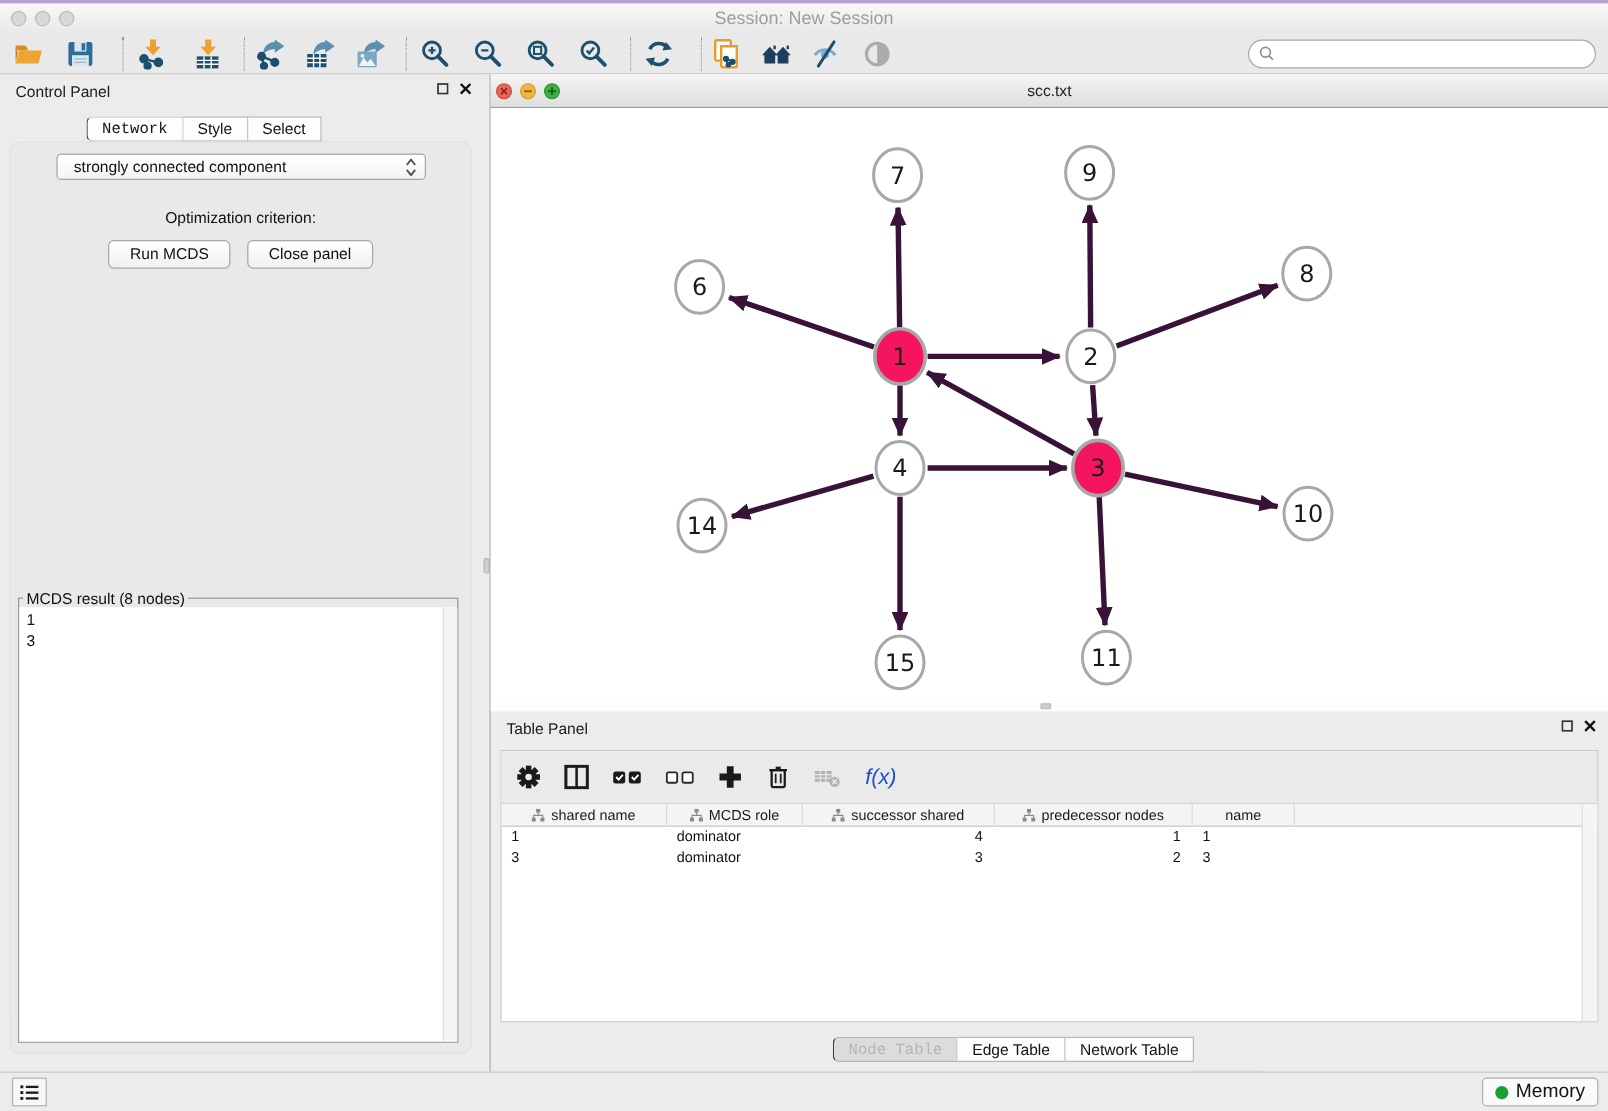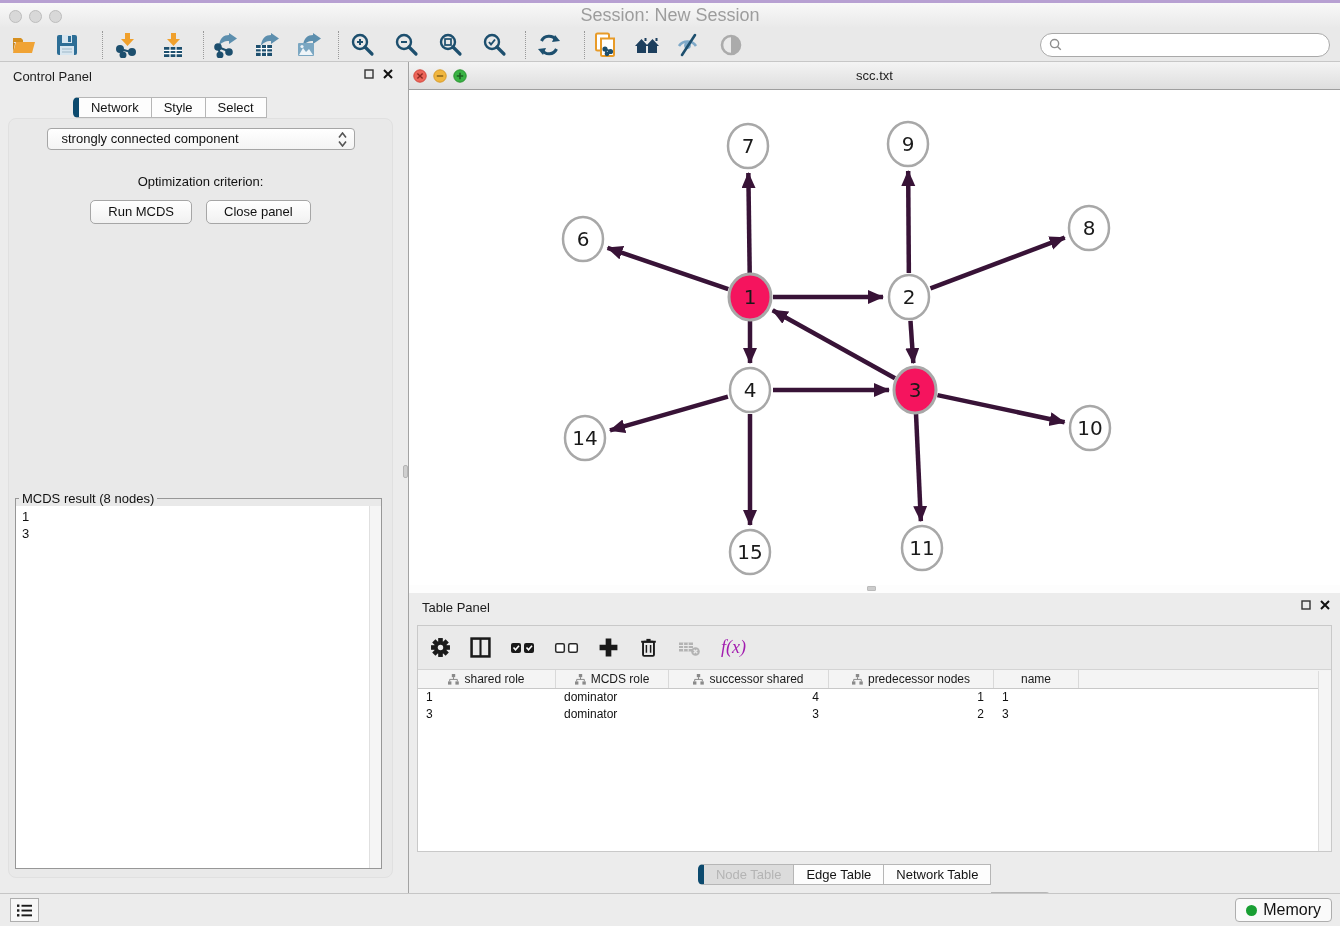--- a/index.html
+++ b/index.html
@@ -7,42 +7,42 @@
     font-family:"Liberation Sans", sans-serif; background:#ececec; position:relative; }
   .abs { position:absolute; }
 
   
   #top-strip { top:0; left:0; right:0; height:3px; background:#b7a0d2; }
   #titlebar { top:3px; left:0; right:0; height:25px;
     background:linear-gradient(#f8f8f8,#e9e9e9); }
   #titlebar .light { width:13px; height:13px; border-radius:50%;
     background:#d8d8d8; border:1px solid #bdbdbd; display:inline-block; margin-right:7px; }
   #titlebar .lights { position:absolute; left:9px; top:6px; }
-  #win-title { width:100%; text-align:center; line-height:25px; font-size:18px; color:#9d9d9d; }
+  #win-title { width:100%; text-align:center; line-height:25px; font-size:15px; color:#9d9d9d; }
 
   
   #main-toolbar { top:28px; left:0; right:0; height:34px; background:#e9e9e9;
     border-bottom:1px solid #c7c7c7; display:flex; align-items:center; }
   .tbi { width:26px; height:26px; flex:0 0 auto; cursor:default; }
   .tbsep { height:28px; border-left:1px dotted #999; width:0; flex:0 0 auto; }
   #search-box { margin-left:auto; margin-right:10px; width:290px; height:24px;
     background:#fff; border:1px solid #a9a9a9; border-radius:13px;
     display:flex; align-items:center; padding-left:8px; }
   #search-box input { border:none; outline:none; flex:1; font-size:13px; background:transparent; }
 
   
   #control-panel { top:62px; left:0; width:403px; height:831px; background:#ececec; }
   .panel-head { height:30px; position:relative; }
   .panel-head .ph-title { position:absolute; left:13px; top:7px; font-size:13px; color:#1c1c1c; }
   .ph-btns { position:absolute; right:10px; top:7px; display:flex; gap:9px; align-items:center; }
 
   .seg { display:inline-flex; }
   .seg .tab { height:21px; line-height:19px; padding:0 12px; background:#fdfdfd;
     border:1px solid #b6b6b6; border-left:none; font-size:13px; color:#141414; cursor:default; }
-  .seg .tab:first-child { border-left:6px solid #0c4a6e; border-radius:5px 0 0 5px; }
+  .seg .tab:first-child { border-left:1px solid #0c4a6e; border-radius:5px 0 0 5px;font-family:Liberation Mono, monospace; }
   .seg .tab:last-child { border-radius:0 5px 5px 0;margin-top:28px; }
   .seg .tab.selected { background:#dcdcdc; color:#b4b4b4; }
   #control-tabs-row { position:absolute; top:35px; left:0; width:100%; text-align:center; }
 
   #mcds-content { position:absolute; top:56px; left:8px; right:10px; bottom:15px;
     background:#e9e9e9; border:1px solid #e0e0e0; border-radius:8px; }
   #criterion-label { margin-top:24px; text-align:center; font-size:13px; color:#111; }
   #criterion-select { margin:9px auto 0; width:308px; height:22px; position:relative;
     background:linear-gradient(#ffffff,#f4f4f4); border:1px solid #a6a6a6; border-radius:4px;
     font-size:13px; line-height:20px; padding-left:14px; color:#111; }
@@ -78,21 +78,21 @@
   #net-bottom .grip { position:absolute; left:458px; top:1px; width:9px; height:5px;
     background:#ccc; border:1px solid #bbb; border-radius:1px; }
 
   
   #table-panel { position:absolute; top:531px; left:0; width:100%; height:300px; background:#ececec; }
   #tp-container { position:absolute; top:32px; left:8px; width:915px; height:227px;
     border:1px solid #c9c9c9; background:#fff; }
   #tp-toolbar { height:44px; background:#eaeaea; border-bottom:1px solid #d4d4d4;
     display:flex; align-items:center; gap:19px; padding-left:12px; }
   .tpi { width:21px; height:21px; flex:0 0 auto; }
-  #fx-label { font-family:Liberation Serif, serif; font-style:italic; font-size:18px; color:#a21caf; }
+  #fx-label { font-family:Liberation Sans, sans-serif; font-style:italic; font-size:18px; color:#1d4ed8; }
   #tbl-header { display:flex; height:19px; background:#f4f4f4; border-bottom:1px solid #c8c8c8; }
   .th-cell { display:flex; align-items:center; justify-content:center; gap:5px;
     font-size:12px; color:#1a1a1a; border-right:1px solid #d9d9d9; height:100%; }
   .tbl-row { display:flex; height:17px; }
   .td-cell { font-size:12px; color:#111; line-height:17px; }
   #tbl-vtrack { position:absolute; right:0; top:45px; bottom:0; width:13px;
     background:#f5f5f5; border-left:1px solid #ddd; }
   #table-tabs-row { position:absolute; top:271px; left:0; width:100%; text-align:center; }
 
   
@@ -430,21 +430,21 @@
       <div id="tbl-header">
           <div class="th-cell" style="width: 138px;">
             <svg width="11" height="11" viewBox="0 0 11 11">
               <g fill="#8a8a8a">
                 <rect x="3.8" y="0" width="3.4" height="3.2"></rect>
                 <rect x="0" y="7.4" width="3.4" height="3.2"></rect>
                 <rect x="7.4" y="7.4" width="3.4" height="3.2"></rect>
               </g>
               <path d="M5.5 3.2v2.2M1.7 7.4V5.4h7.6v2" stroke="#8a8a8a" fill="none"></path>
             </svg>
-            <span>shared role</span>
+            <span>shared name</span>
           </div>
           <div class="th-cell" style="width: 113px;">
             <svg width="11" height="11" viewBox="0 0 11 11">
               <g fill="#8a8a8a">
                 <rect x="3.8" y="0" width="3.4" height="3.2"></rect>
                 <rect x="0" y="7.4" width="3.4" height="3.2"></rect>
                 <rect x="7.4" y="7.4" width="3.4" height="3.2"></rect>
               </g>
               <path d="M5.5 3.2v2.2M1.7 7.4V5.4h7.6v2" stroke="#8a8a8a" fill="none"></path>
             </svg>

